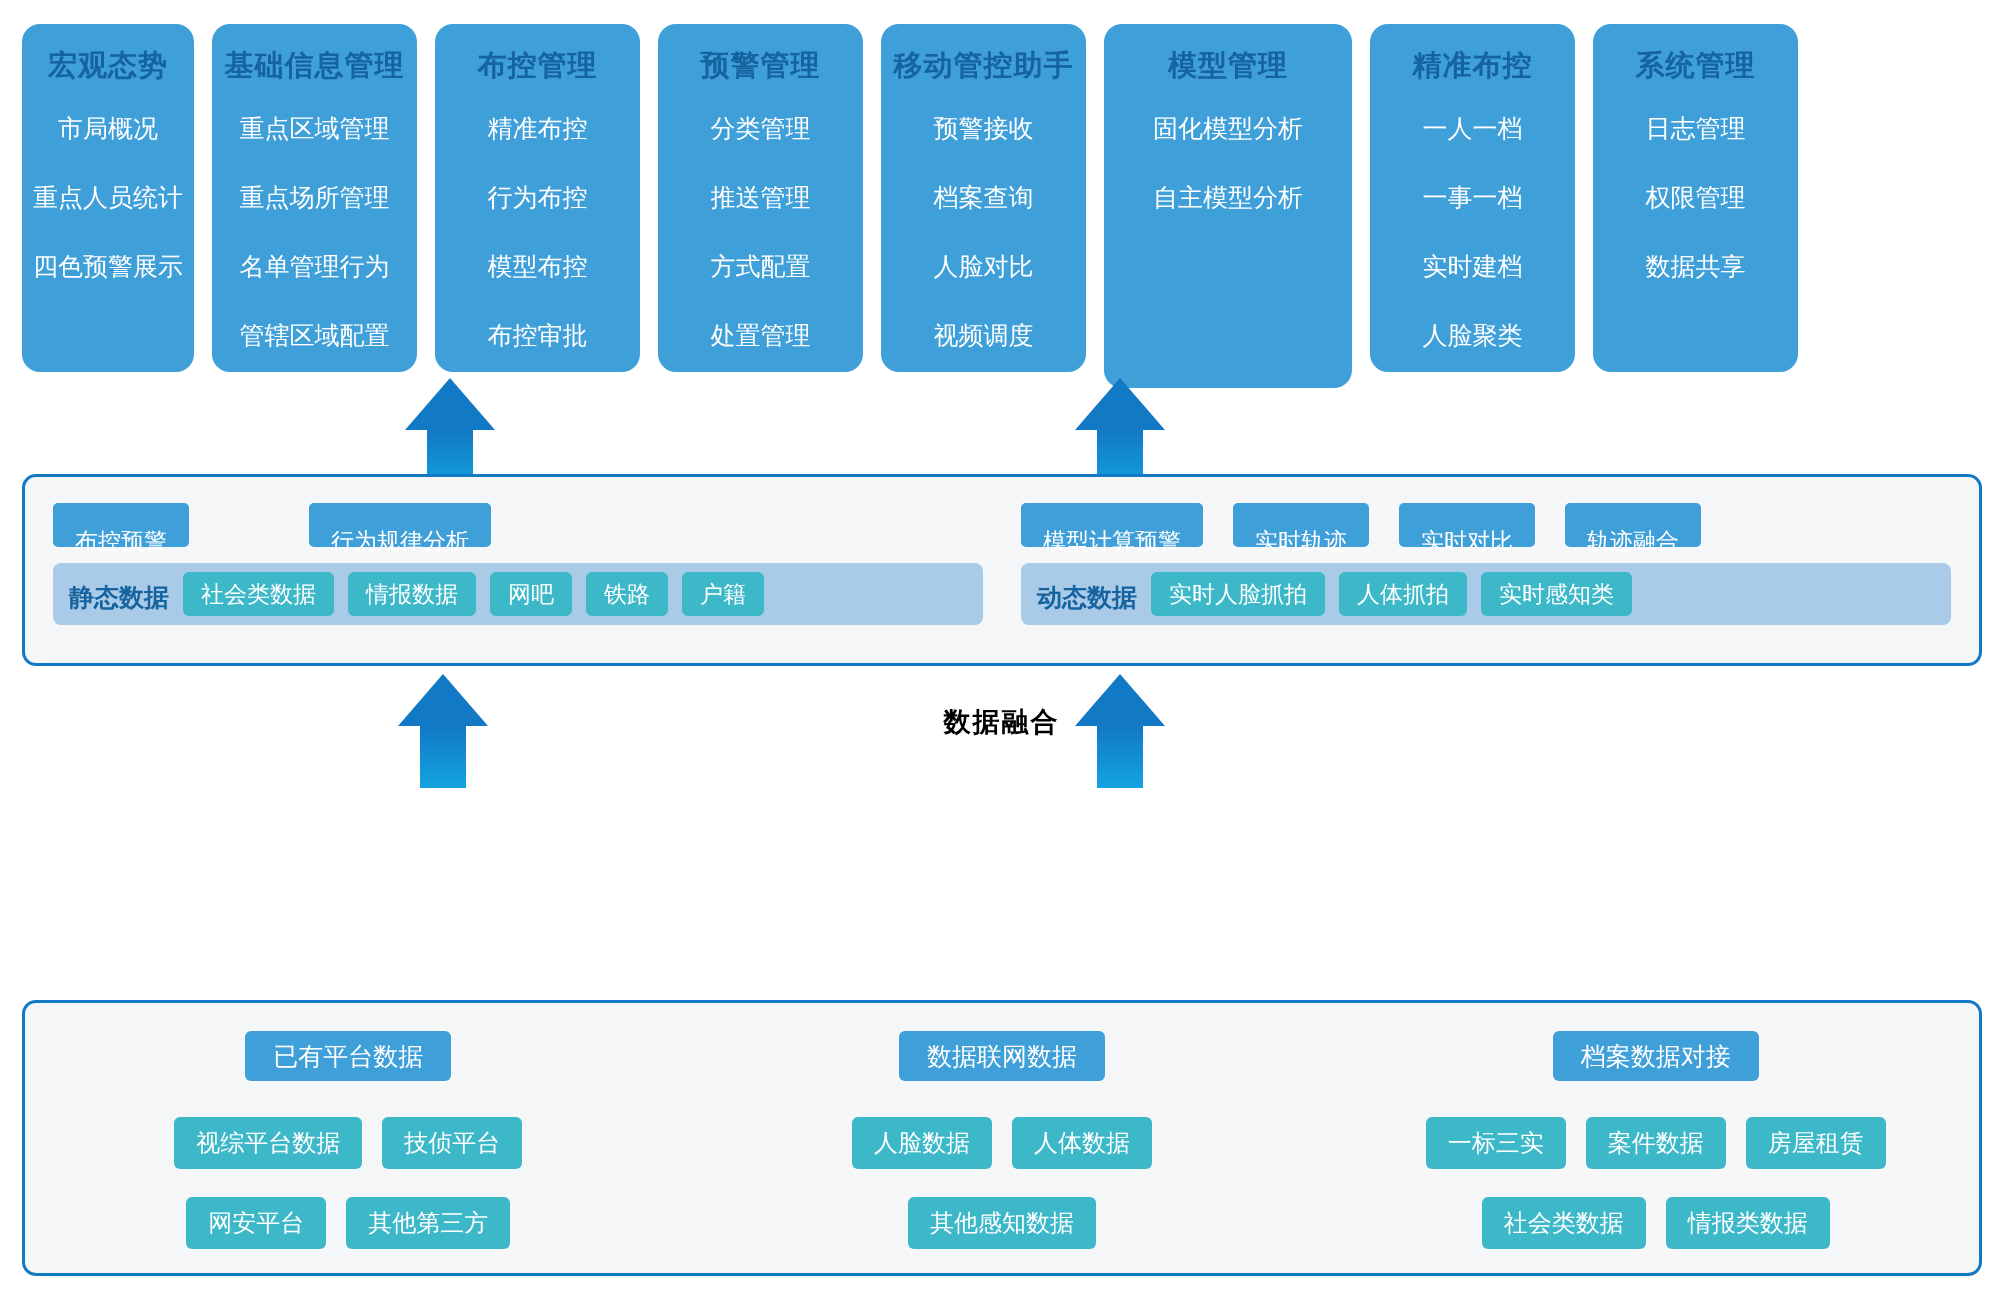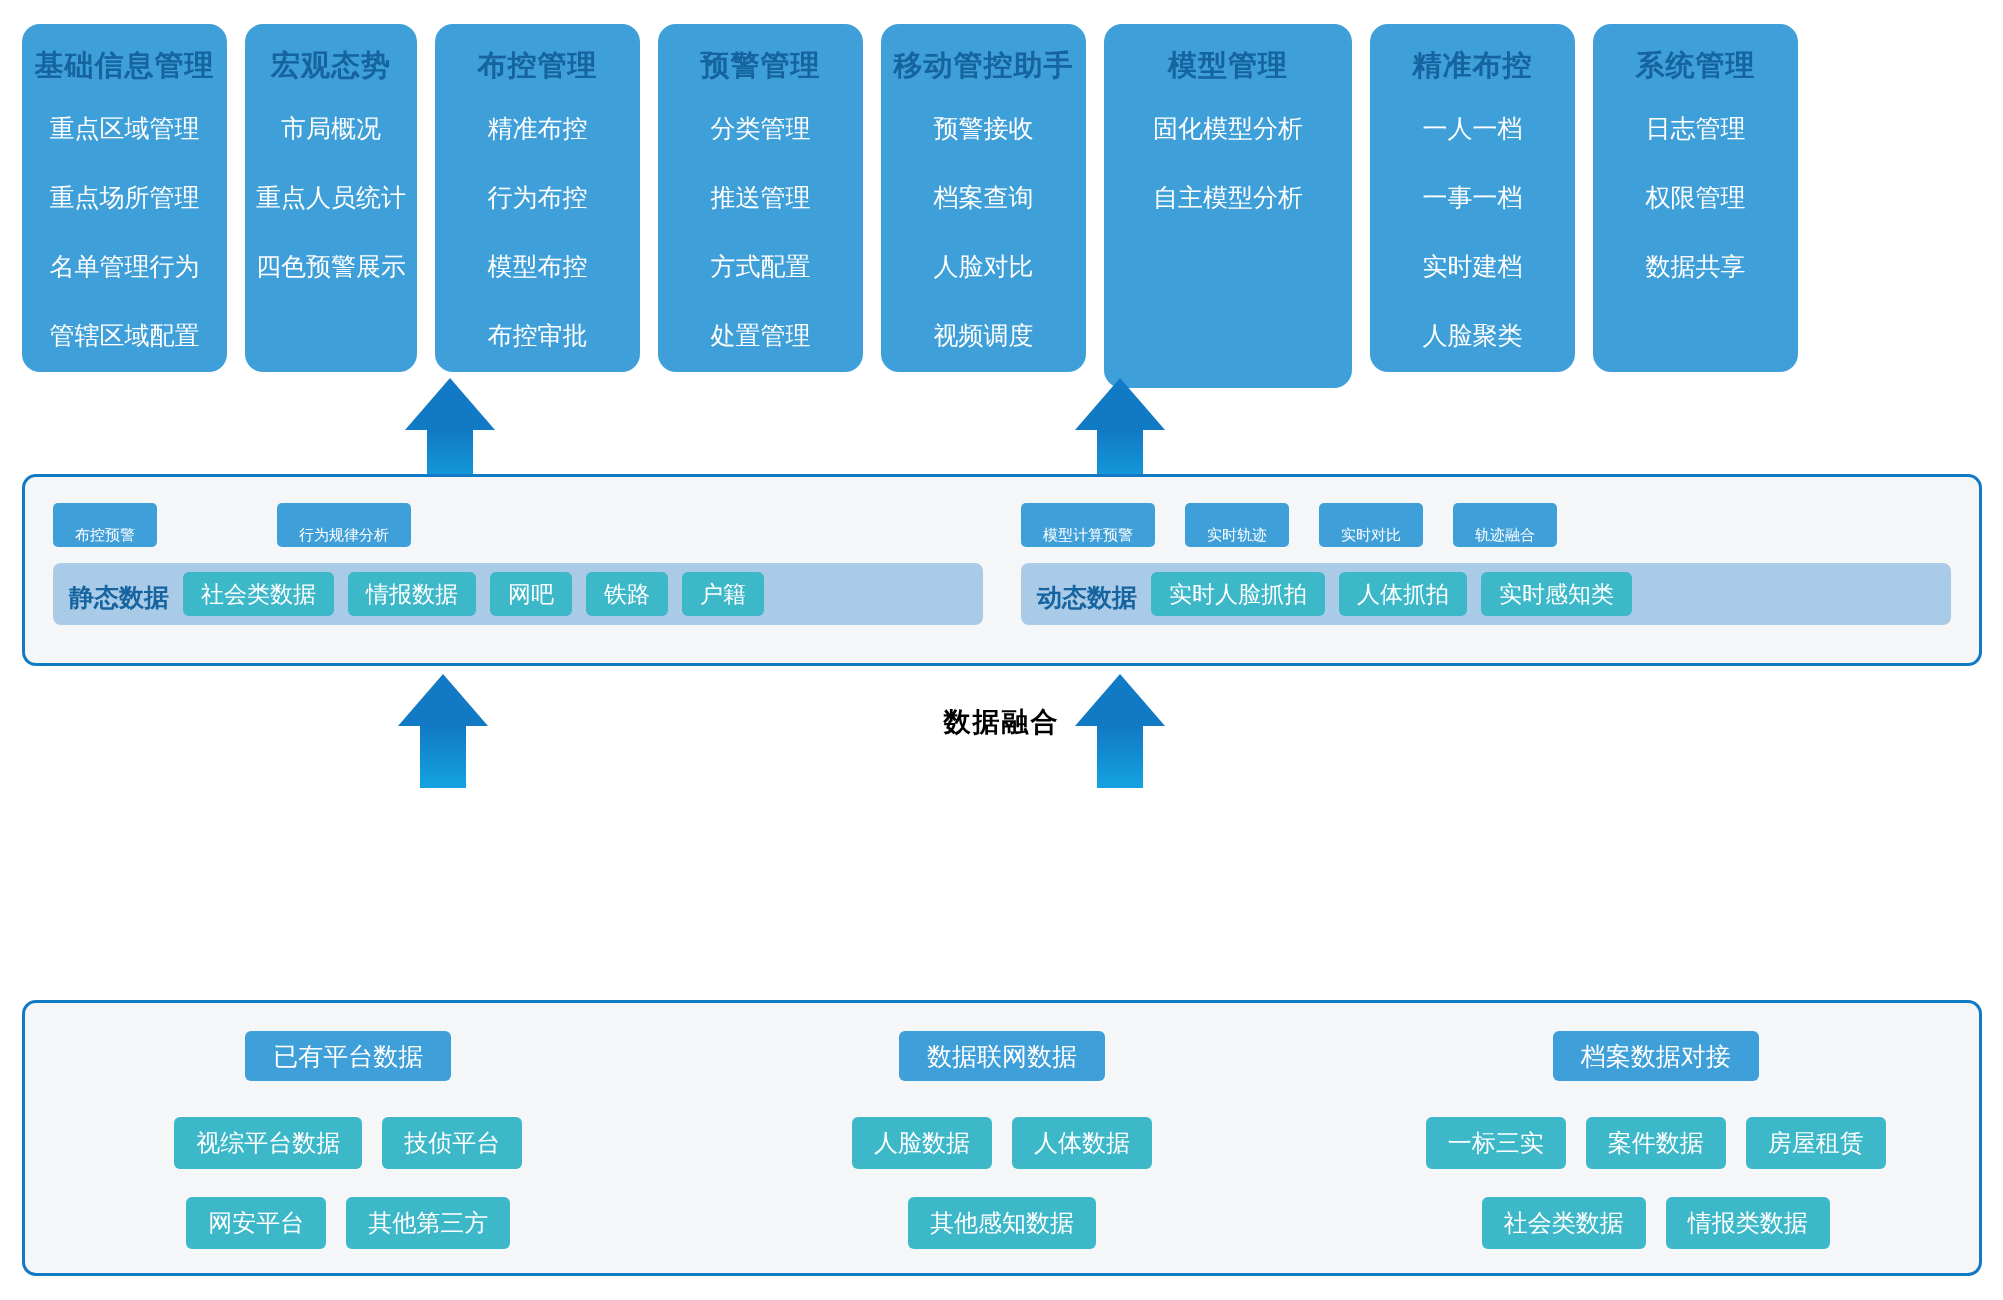--- a/index.html
+++ b/index.html
@@ -59,24 +59,24 @@
   .fusion-half {
     flex: 1;
     padding: 26px 28px 0 28px;
     display: flex; flex-direction: column;
   }
   .fusion-half.left { padding-right: 10px; }
   .fusion-chip-row { display: flex; align-items: center; }
   .fusion-chip {
     background: #3f9fd9; color: #fff;
     border-radius: 5px;
-    font-size: 15px;
+    font-size: 23px;
     height: 44px; line-height: 44px;
     text-align: center;
-    padding: 10px 22px;
+    padding: 16px 22px;
     white-space: nowrap;
   }
   .data-band {
     margin-top: 16px;
     background: #aacbe8;
     border-radius: 8px;
     height: 62px;
     display: flex; align-items: center;
     padding: 0 16px;
   }
@@ -135,33 +135,33 @@
     padding: 0 22px;
     white-space: nowrap;
   }
 </style>
 </head>
 <body>
 
 <div id="root">
 
   <div id="app-columns">
+      <div class="app-col" style="width: 172px; height: 348px;">
+        <div class="app-col-title">宏观态势</div>
+        <div class="app-item">市局概况</div>
+        <div class="app-item">重点人员统计</div>
+        <div class="app-item">四色预警展示</div>
+      </div>
       <div class="app-col" style="width: 205px; height: 348px;">
         <div class="app-col-title">基础信息管理</div>
         <div class="app-item">重点区域管理</div>
         <div class="app-item">重点场所管理</div>
         <div class="app-item">名单管理行为</div>
         <div class="app-item">管辖区域配置</div>
         <div class="app-item">人员等级划分</div>
-      </div>
-      <div class="app-col" style="width: 172px; height: 348px;">
-        <div class="app-col-title">宏观态势</div>
-        <div class="app-item">市局概况</div>
-        <div class="app-item">重点人员统计</div>
-        <div class="app-item">四色预警展示</div>
       </div>
       <div class="app-col" style="width: 205px; height: 348px;">
         <div class="app-col-title">布控管理</div>
         <div class="app-item">精准布控</div>
         <div class="app-item">行为布控</div>
         <div class="app-item">模型布控</div>
         <div class="app-item">布控审批</div>
       </div>
       <div class="app-col" style="width: 205px; height: 348px;">
         <div class="app-col-title">预警管理</div>

